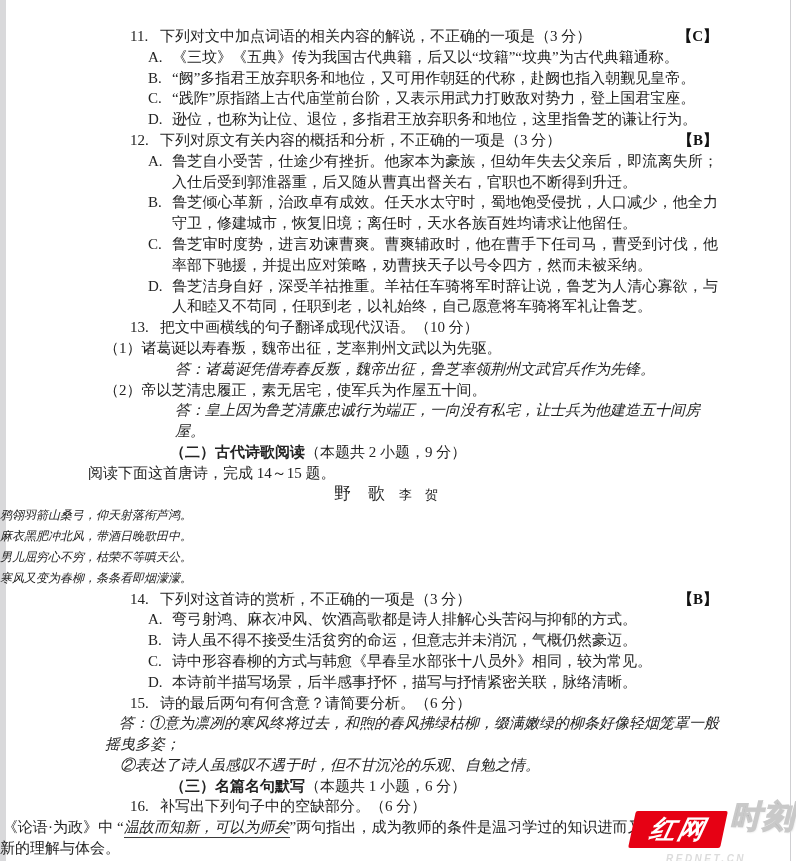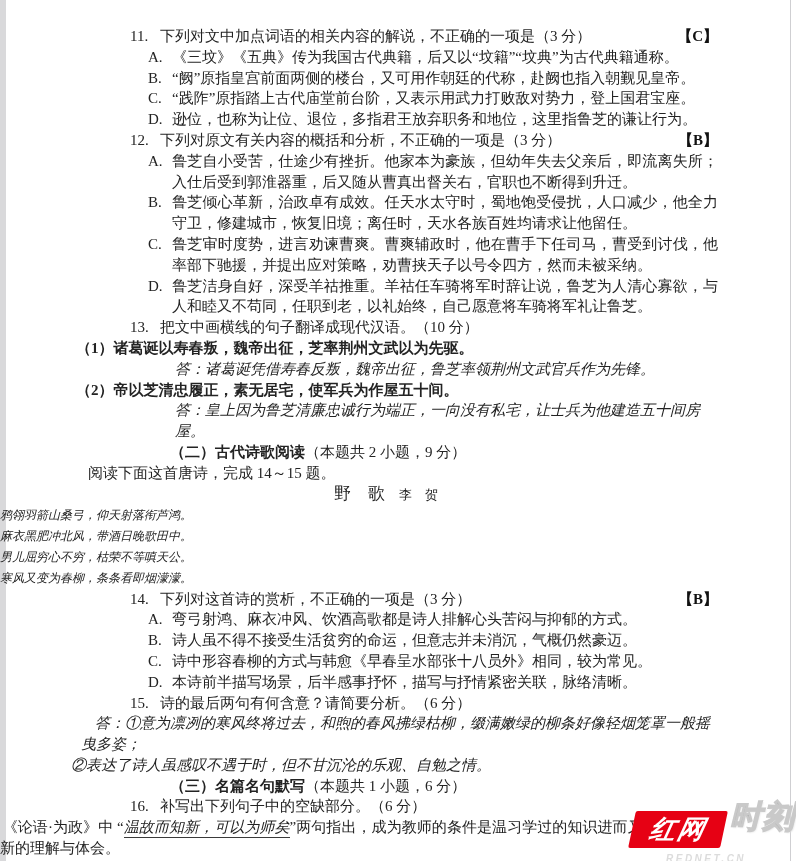--- a/index.html
+++ b/index.html
@@ -17,35 +17,35 @@
   .scan-edge-right { position:absolute; left:790px; top:0; width:1px; height:861px; background:#cfcfd2; }
   .content { position:absolute; top:26px; left:0; width:772px; }
 
   .qhead { position:relative; padding-left:160px; padding-right:54px; text-indent:-30px; }
   .qnum  { display:inline-block; width:30px; text-indent:0; }
   .akey  { position:absolute; right:54px; top:0; font-weight:bold; text-indent:0; color:#111; }
 
   .opt { padding-left:172px; padding-right:54px; text-indent:-24px; text-align:justify; }
   .optlabel { display:inline-block; width:24px; text-indent:0; }
 
-  .sub  { padding-left:76px; padding-right:50px;font-weight:bold; }
+  .sub  { padding-left:104px; padding-right:50px; }
   .kai  { font-family:"DejaVu Serif",serif; font-style:italic; }
   .ansline { padding-left:175px; padding-right:48px; }
 
   .sech { padding-left:170px; }
   .sech-bold { font-weight:bold; }
 
   .intro { padding-left:88px; }
 
   .poem-title { text-align:center; font-size:17px; }
   .poem-author { font-size:13px; margin-left:14px; }
   .poem-line { text-align:left; font-size:12px; }
 
-  .q15ans1 { padding-left:81px; padding-right:48px; text-indent:14px; }
-  .q15ans2 { padding-left:71px; padding-right:48px; }
+  .q15ans1 { padding-left:105px; padding-right:48px; text-indent:14px; }
+  .q15ans2 { padding-left:120px; padding-right:48px; }
 
   .q16item { padding-right:54px; text-indent:-35px; text-align:justify; }
   .blank { border-bottom:1px solid #3a3a3a; padding-bottom:1px; }
 
   .pagenum { text-align:center; margin-top:1px; }
 
   .watermark { position:absolute; left:608px; top:803px; width:188px; height:58px; z-index:5; }
   .wm-badge {
     position:absolute; left:24px; top:8px; width:92px; height:37px;
     background:#e60114; transform:skewX(-12deg); border-radius:2px;
@@ -74,21 +74,21 @@
   <div class="scan-edge-left"></div>
   <div class="scan-edge-right"></div>
 
   <div class="content">
 
     <div class="qhead">
       <span class="qnum">11.</span><span>下列对文中加点词语的相关内容的解说，不正确的一项是（3 分）</span>
       <span class="akey">【C】</span>
     </div>
     <div class="opt"><span class="optlabel">A.</span><span>《三坟》《五典》传为我国古代典籍，后又以“坟籍”“坟典”为古代典籍通称。</span></div>
-    <div class="opt"><span class="optlabel">B.</span><span>“阙”原指皇宫前面两侧的楼台，又可用作朝廷的代称，赴阙也指入朝觐见皇帝。</span></div>
+    <div class="opt"><span class="optlabel">B.</span><span>“阙”多指君王放弃职务和地位，又可用作朝廷的代称，赴阙也指入朝觐见皇帝。</span></div>
     <div class="opt"><span class="optlabel">C.</span><span>“践阼”原指踏上古代庙堂前台阶，又表示用武力打败敌对势力，登上国君宝座。</span></div>
     <div class="opt"><span class="optlabel">D.</span><span>逊位，也称为让位、退位，多指君王放弃职务和地位，这里指鲁芝的谦让行为。</span></div>
 
     <div class="qhead">
       <span class="qnum">12.</span><span>下列对原文有关内容的概括和分析，不正确的一项是（3 分）</span>
       <span class="akey">【B】</span>
     </div>
     <div class="opt"><span class="optlabel">A.</span><span>鲁芝自小受苦，仕途少有挫折。他家本为豪族，但幼年失去父亲后，即流离失所；入仕后受到郭淮器重，后又随从曹真出督关右，官职也不断得到升迁。</span></div>
     <div class="opt"><span class="optlabel">B.</span><span>鲁芝倾心革新，治政卓有成效。任天水太守时，蜀地饱受侵扰，人口减少，他全力守卫，修建城市，恢复旧境；离任时，天水各族百姓均请求让他留任。</span></div>
     <div class="opt"><span class="optlabel">C.</span><span>鲁芝审时度势，进言劝谏曹爽。曹爽辅政时，他在曹手下任司马，曹受到讨伐，他率部下驰援，并提出应对策略，劝曹挟天子以号令四方，然而未被采纳。</span></div>

